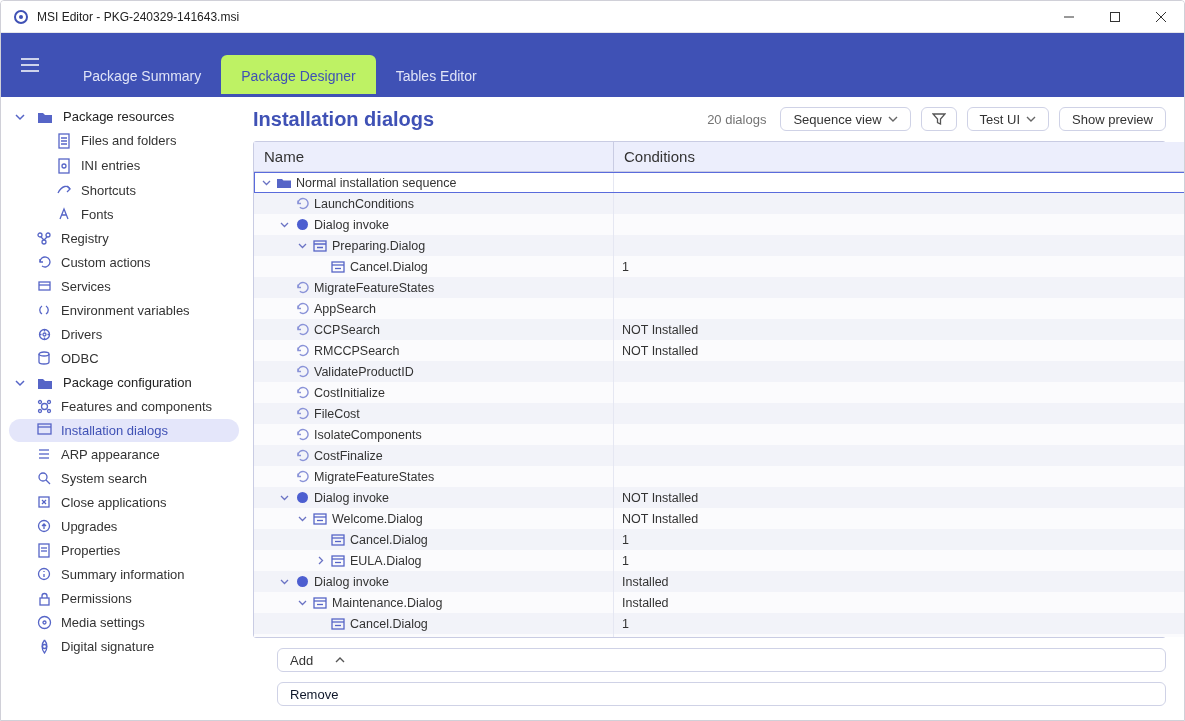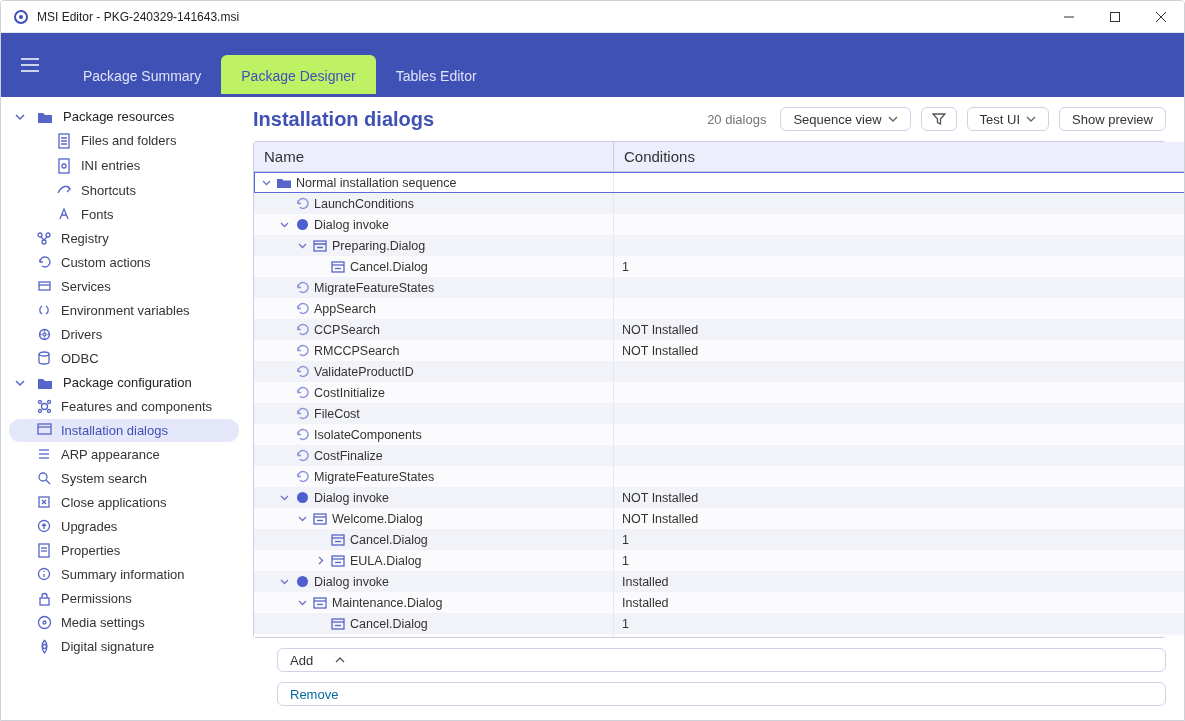--- a/index.html
+++ b/index.html
@@ -24,21 +24,21 @@
   .sb-item.selected { background:#e4e6fa; color:#3f51b5; }
   .sb-icon { width:18px; display:flex; justify-content:center; color:#5665c7; }
   .sb-caret { width:14px; color:#5665c7; display:flex; justify-content:center; }
   .folder-icon { color:#5665c7; }
   .content { flex:1; display:flex; flex-direction:column; padding:10px 18px 14px 8px; min-width:0; }
   .chead { display:flex; align-items:center; gap:10px; margin-bottom:10px; }
   .chead h1 { margin:0; color:#3f51b5; font-size:20px; font-weight:600; flex:1; }
   .dlgcount { color:#737373; font-size:13px; margin-right:4px; }
   .btn { height:24px; padding:0 12px; border:1px solid #cfd2e6; border-radius:6px; background:#fff; display:flex; align-items:center; gap:6px; font-size:13px; color:#333; cursor:pointer; }
   .btn.icon { width:36px; padding:0; justify-content:center; }
-  .btn.disabled { color:#0369a1; cursor:default; }
+  .btn.disabled { color:#0f172a; cursor:default; }
   .tablewrap { flex:1; border:1px solid #c9cce3; border-radius:3px; display:flex; min-height:0; }
   .tinner { flex:1; display:flex; flex-direction:column; min-height:0; }
   .thead { display:flex; background:#eceefc; border-bottom:1px solid #c9cce3; }
   .th { padding:6px 10px; font-size:15px; color:#333; border-right:1px solid #c9cce3; }
   .th.name { width:360px; }
   .th.cond { flex:1; border-right:none; }
   .tbody { flex:1; overflow:hidden; position:relative; }
   .row { display:flex; align-items:center; height:21px; font-size:12.5px; }
   .row:nth-child(odd) .cell { background:#fbfbfd; }
   .row:nth-child(even) .cell { background:#f2f3f9; }

